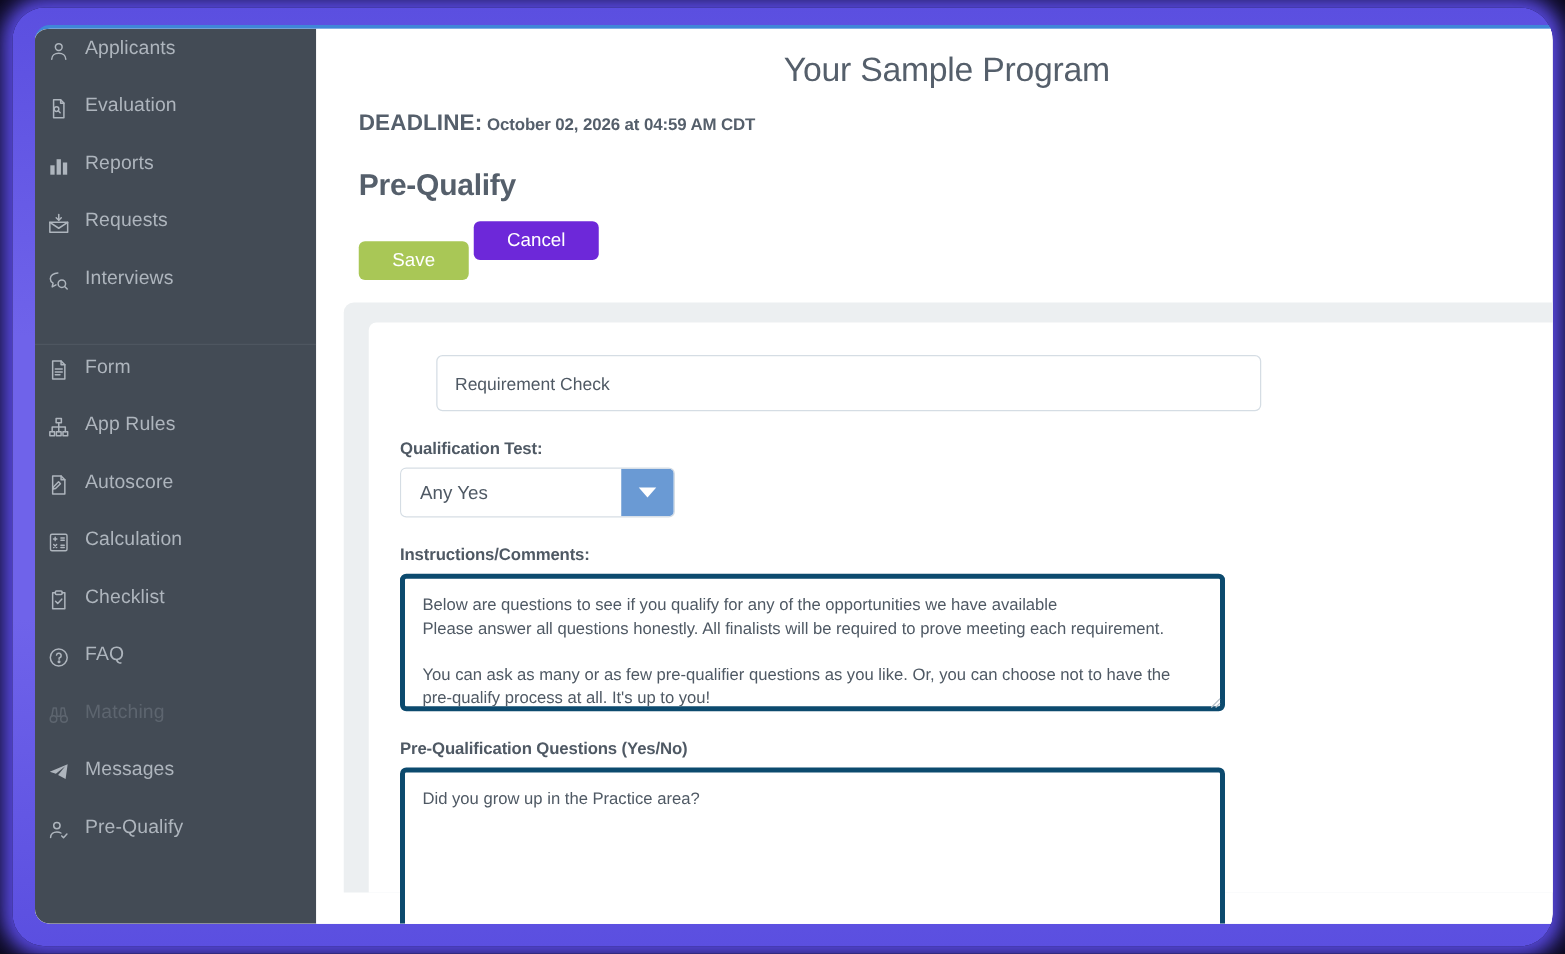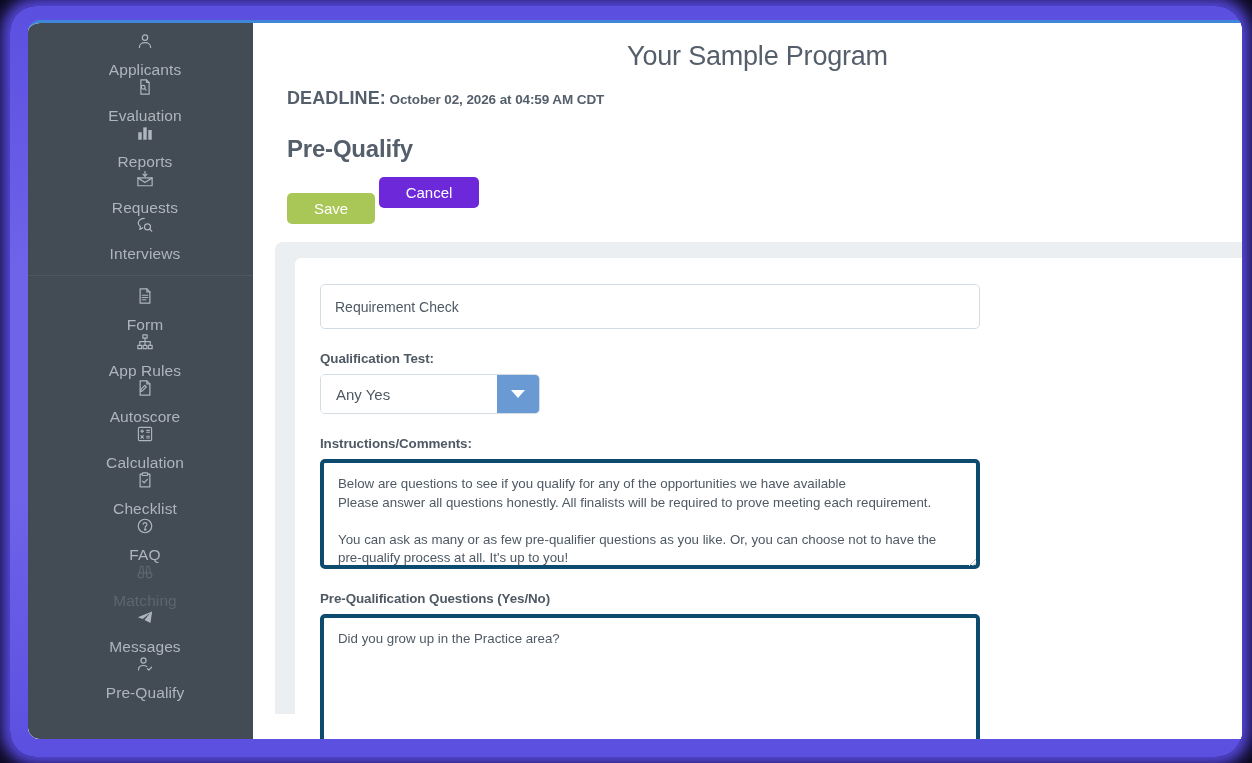--- a/index.html
+++ b/index.html
@@ -57,30 +57,29 @@
     overflow: hidden;
   }
   .nav-group { padding: 0; }
   .nav-divider {
     height: 1px;
     background: #4e5660;
     margin: 14px 0 10px 0;
   }
   .nav-item {
     display: flex;
-    align-items: center;
+    align-items: flex-start;
     gap: 12px;
     height: 46px;
     padding: 0 0 0 9px;
     color: #aeb5bd;
     font-size: 15.5px;
     letter-spacing: .1px;
     cursor: pointer;
     user-select: none;
-    flex-direction: column;
   }
   .nav-item.disabled { color: #5d656f; cursor: default; }
   .nav-icon {
     width: 19px; height: 19px;
     display: inline-flex;
     align-items: center; justify-content: center;
     flex: 0 0 19px;
   }
   .nav-icon svg { width: 18px; height: 18px; display: block; }
   .nav-label { line-height: 1; }
@@ -154,20 +153,21 @@
     width: 660px;
     height: 45px;
     border: 1px solid #d5dde4;
     border-radius: 5px;
     background: #fff;
     font-family: inherit;
     font-size: 14px;
     color: #4f5964;
     padding: 0 14px;
     outline: none;
+    margin-left: 29px;
   }
   .field-label {
     font-size: 13.4px;
     font-weight: bold;
     color: #4f5964;
     margin: 22px 0 8px 0;
     letter-spacing: -0.1px;
   }
 
   .select-wrap {

